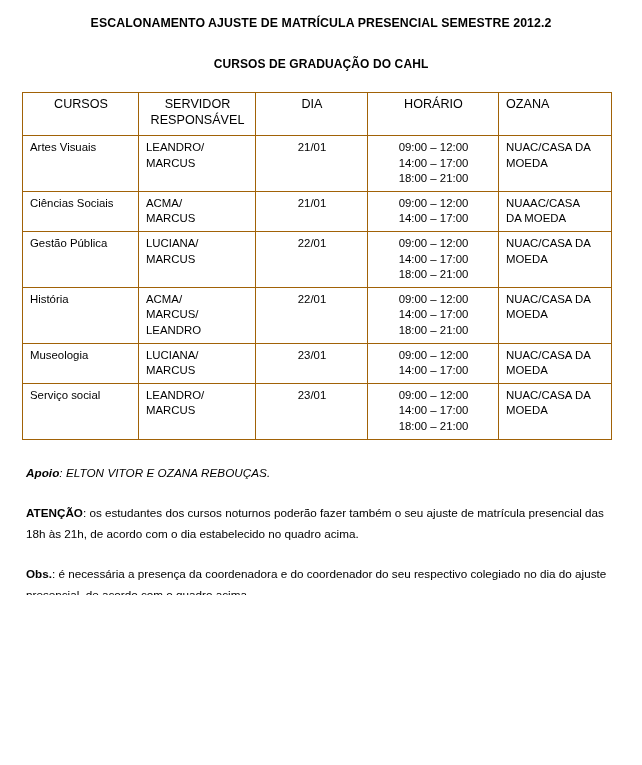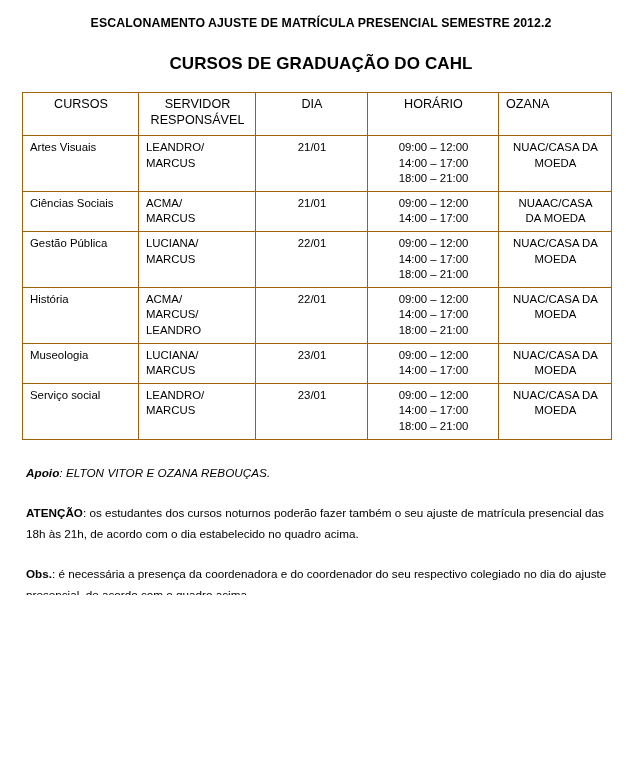--- a/index.html
+++ b/index.html
@@ -29,21 +29,21 @@
     text-align: center;
     font-size: 12.3px;
     font-weight: bold;
     letter-spacing: 0.1px;
     margin: 0;
     padding-top: 16px;
     line-height: 14px;
   }
   .doc-subtitle {
     text-align: center;
-    font-size: 17px;
+    font-size: 12px;
     font-weight: bold;
     letter-spacing: 0.1px;
     margin: 0;
     padding-top: 27px;
     line-height: 14px;
   }
 
   
   .table-wrap {
     margin: 21px 31px 0 22px;
@@ -85,21 +85,21 @@
   }
 
   td.col-dia {
     text-align: center;
     font-weight: bold;
   }
   td.col-hora {
     text-align: center;
   }
   td.col-local {
-    text-align: center;
+    text-align: left;
   }
   td.v-top    { vertical-align: top; }
   td.v-bottom { vertical-align: bottom; }
 
   .lines span { display: block; }
 
   
   .notes {
     margin: 22px 31px 0 26px;
     font-size: 11.7px;

